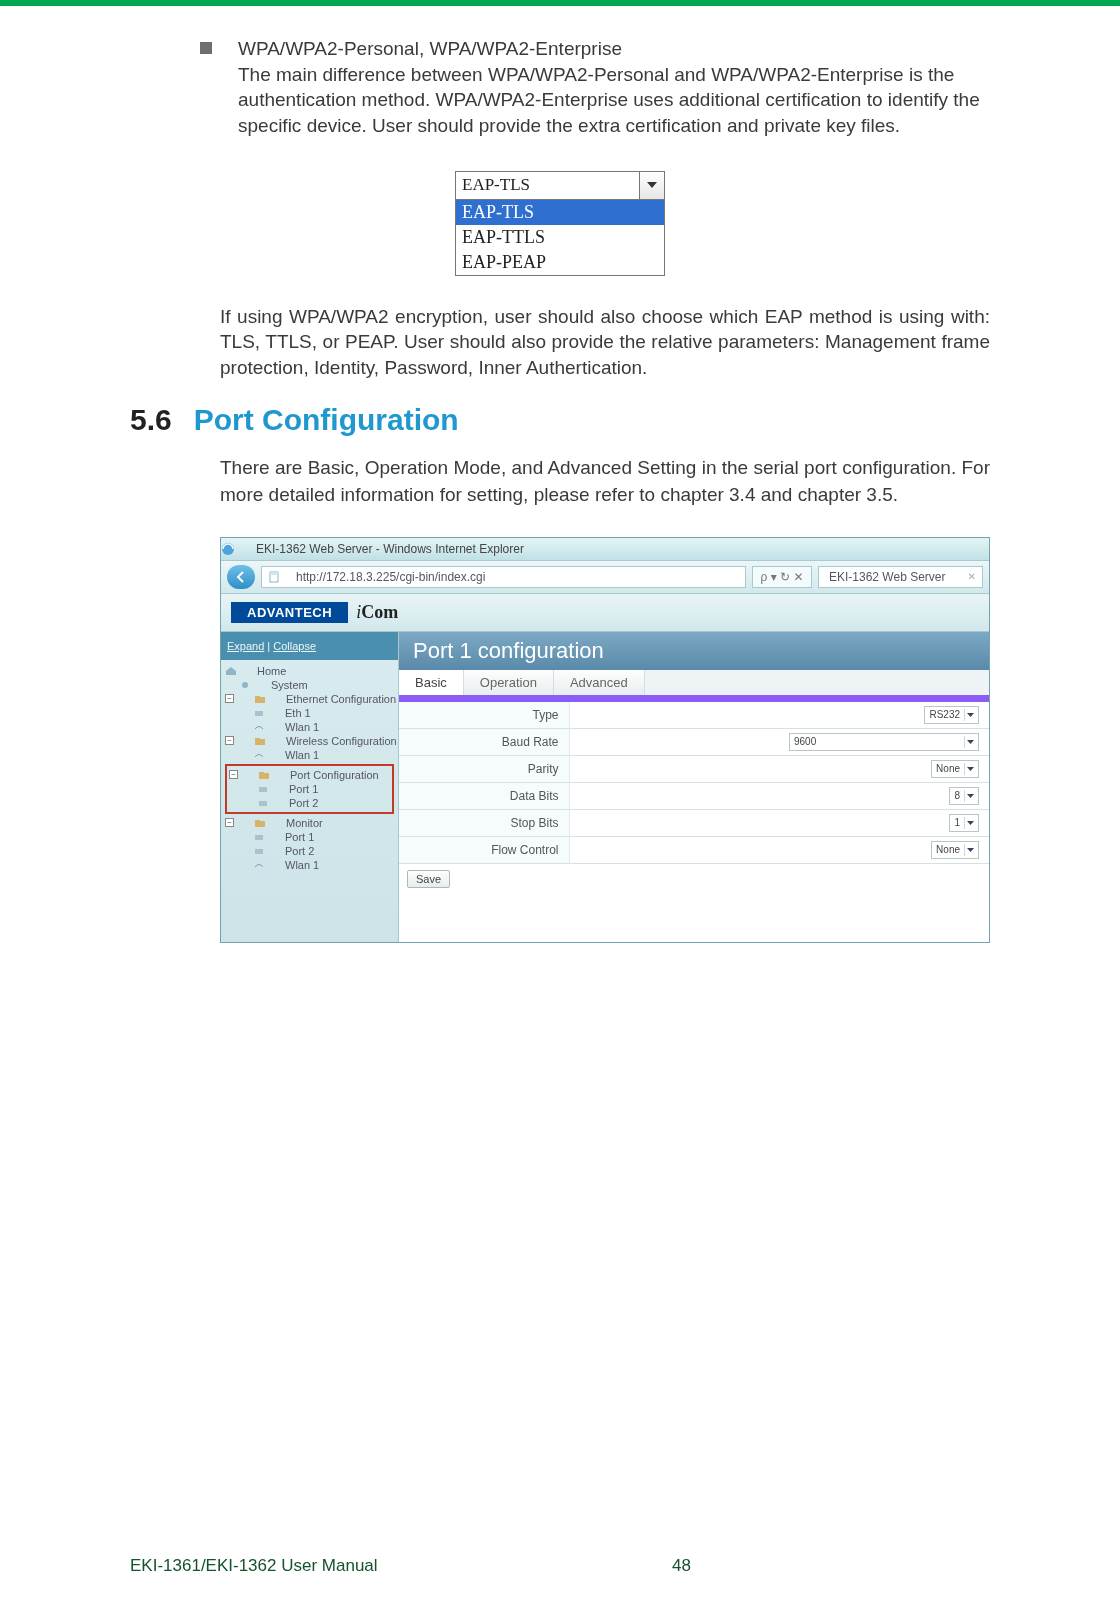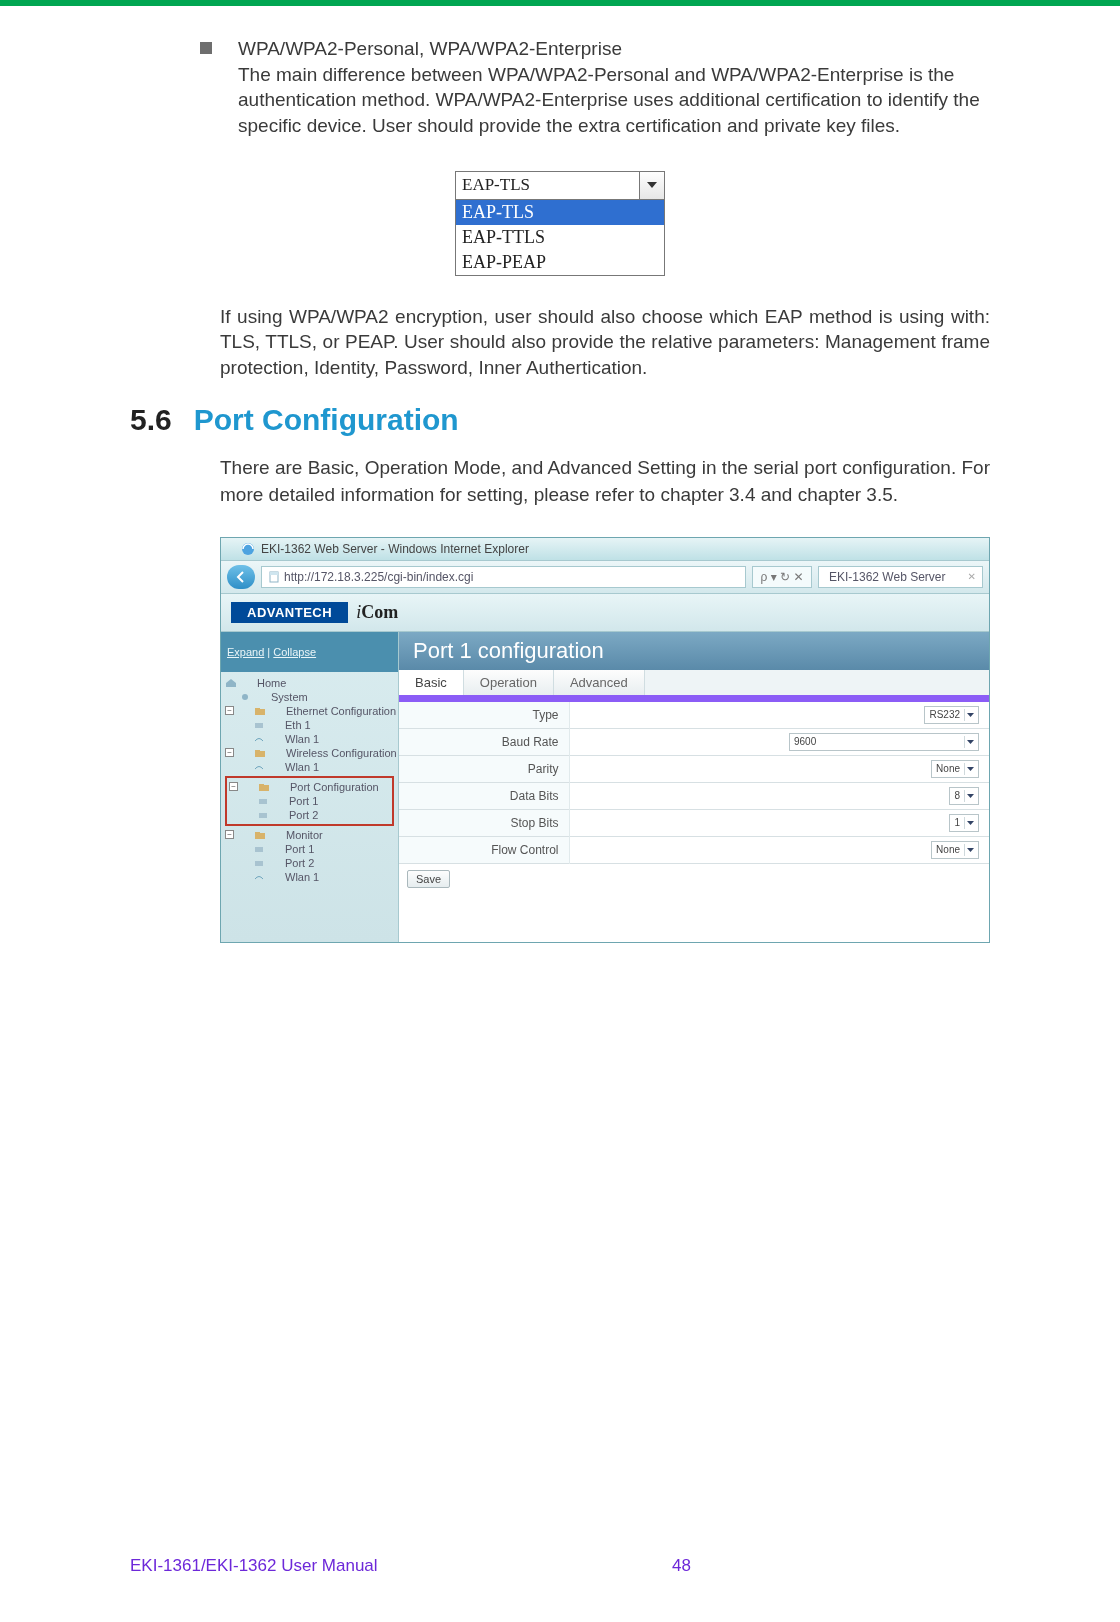--- a/index.html
+++ b/index.html
@@ -20,37 +20,37 @@
   .dd-item { font-family: "Times New Roman", serif; font-size: 18px; padding: 2px 6px; color: #222; }
   .dd-item.selected { background: #2f6fd0; color: #fff; }
   .paragraph { font-size: 19px; line-height: 1.35; color: #3a3a3a; text-align: justify; margin: 10px 0 0 90px; }
   .section-row { display: flex; align-items: baseline; gap: 22px; margin-top: 23px; }
   .section-num { font-size: 30px; font-weight: 700; color: #222; }
   .section-title { font-size: 30px; font-weight: 700; color: #1f97cf; }
   .section-body { font-size: 19px; line-height: 1.4; color: #3a3a3a; text-align: justify; margin: 18px 0 0 90px; }
 
   
   .browser { margin: 28px 0 0 90px; width: 770px; border: 1px solid #6ea6b0; background: #d7ecef; font-size: 12px; }
-  .bw-title { background: linear-gradient(#e6f4f6,#bfe1e6); padding: 4px 20px; color: #444; display: flex; align-items: center; gap: 6px; border-bottom: 1px solid #a7c9cf; }
+  .bw-title { background: linear-gradient(#e6f4f6,#bfe1e6); padding: 4px 0; color: #444; display: flex; align-items: center; gap: 21px; border-bottom: 1px solid #a7c9cf; }
   .bw-title .ie-icon { width: 14px; height: 14px; }
   .bw-addr { display: flex; align-items: center; background: linear-gradient(#ecf6f8,#d3e8ec); padding: 4px 6px; gap: 6px; border-bottom: 1px solid #a7c9cf; }
   .bw-back { width: 28px; height: 24px; border-radius: 13px; background: linear-gradient(#6fc0e8,#2e8fc7); display: flex; align-items: center; justify-content: center; }
   .bw-back svg { width: 12px; height: 12px; }
-  .bw-url { flex: 1; height: 22px; background: #fff; border: 1px solid #a7c9cf; display: flex; align-items: center; padding: 0 6px; color: #556; gap: 4px; }
+  .bw-url { flex: 1; height: 22px; background: #fff; border: 1px solid #a7c9cf; display: flex; align-items: center; padding: 0 6px; color: #556; gap: 16px; }
   .bw-url .pg-icon { width: 12px; height: 12px; }
   .bw-search { width: 60px; height: 22px; background: #f4fbfc; border: 1px solid #a7c9cf; display: flex; align-items: center; justify-content: center; color: #777; gap: 4px; }
   .bw-tab { width: 165px; height: 22px; background: #fff; border: 1px solid #a7c9cf; display: flex; align-items: center; padding: 0 6px; gap: 4px; color: #556; }
   .bw-tab .close { margin-left: auto; color: #aaa; font-size: 10px; }
   .bw-brand { background: linear-gradient(#e8f5f7,#d2e7eb); padding: 8px 10px; display: flex; align-items: center; gap: 8px; border-bottom: 1px solid #a7c9cf; }
   .brand-logo { background: #004a99; color: #fff; font-weight: 700; font-size: 13px; padding: 3px 16px; letter-spacing: 0.5px; }
   .brand-sub { font-family: Georgia, serif; font-size: 18px; font-weight: 700; color: #222; }
   .brand-sub .i { font-style: italic; font-weight: 400; }
   .bw-body { display: flex; min-height: 310px; background: #e6f1f3; }
   .sidebar { width: 178px; background: linear-gradient(#d9ecef,#cde3e7); border-right: 1px solid #a7c9cf; font-size: 11px; color: #556; }
-  .side-top { background: #4b8fae; color: #e9f5f8; padding: 14px 6px; font-size: 11px; }
+  .side-top { background: #4b8fae; color: #e9f5f8; padding: 8px 6px; font-size: 11px; }
   .side-top a { color: #e9f5f8; text-decoration: underline; }
   .side-tree { padding: 4px 4px 8px 4px; }
   .tree-row { display: flex; align-items: center; gap: 20px; padding: 1px 0; white-space: nowrap; }
   .tree-toggle { width: 9px; height: 9px; border: 1px solid #888; display: inline-flex; align-items: center; justify-content: center; font-size: 8px; line-height: 1; color: #555; background: #fff; flex-shrink: 0; }
   .ind1 { padding-left: 14px; }
   .ind2 { padding-left: 28px; }
   .ico { width: 12px; height: 10px; flex-shrink: 0; }
   .ico-home svg, .ico-folder svg, .ico-port svg, .ico-wlan svg, .ico-gear svg { width: 12px; height: 10px; }
   .redbox { border: 2px solid #c0392b; margin: 2px 0 2px 0; padding: 2px 2px; }
   .main { flex: 1; background: #fff; }
@@ -61,21 +61,21 @@
   .cfg-table { width: 100%; border-collapse: collapse; text-align: right; }
   .cfg-table tr { border-bottom: 1px solid #d7e0e3; }
   .cfg-table td { padding: 4px 10px; font-size: 12px; color: #555; }
   .cfg-table td.label { width: 170px; background: #f6fbfc; border-right: 1px solid #e1eaec; }
   .cfg-select { display: inline-flex; align-items: center; border: 1px solid #b8c5c9; height: 18px; background: #fff; font-size: 10px; color: #444; padding: 0 2px 0 4px; gap: 4px; }
   .cfg-select.wide { width: 190px; justify-content: space-between; }
   .cfg-select .arr { width: 12px; height: 12px; display: flex; align-items: center; justify-content: center; border-left: 1px solid #cfd9dc; }
   .cfg-select .arr svg { width: 7px; height: 4px; fill: #346; }
   .save-btn { margin: 6px 8px; display: inline-block; font-size: 11px; padding: 2px 8px; border: 1px solid #aab8bc; background: linear-gradient(#fdfdfd,#e6edef); color: #444; border-radius: 2px; }
 
-  .footer { position: absolute; bottom: 46px; left: 130px; right: 130px; display: flex; justify-content: space-between; font-size: 17px; color: #6d28d9; }
+  .footer { position: absolute; bottom: 46px; left: 130px; right: 130px; display: flex; justify-content: space-between; font-size: 17px; color: #14532d; }
 </style>
 </head>
 <body>
 
 <div class="page">
   <div class="topbar"></div>
 
   <div class="content">
 
     <div class="bullet-block">

